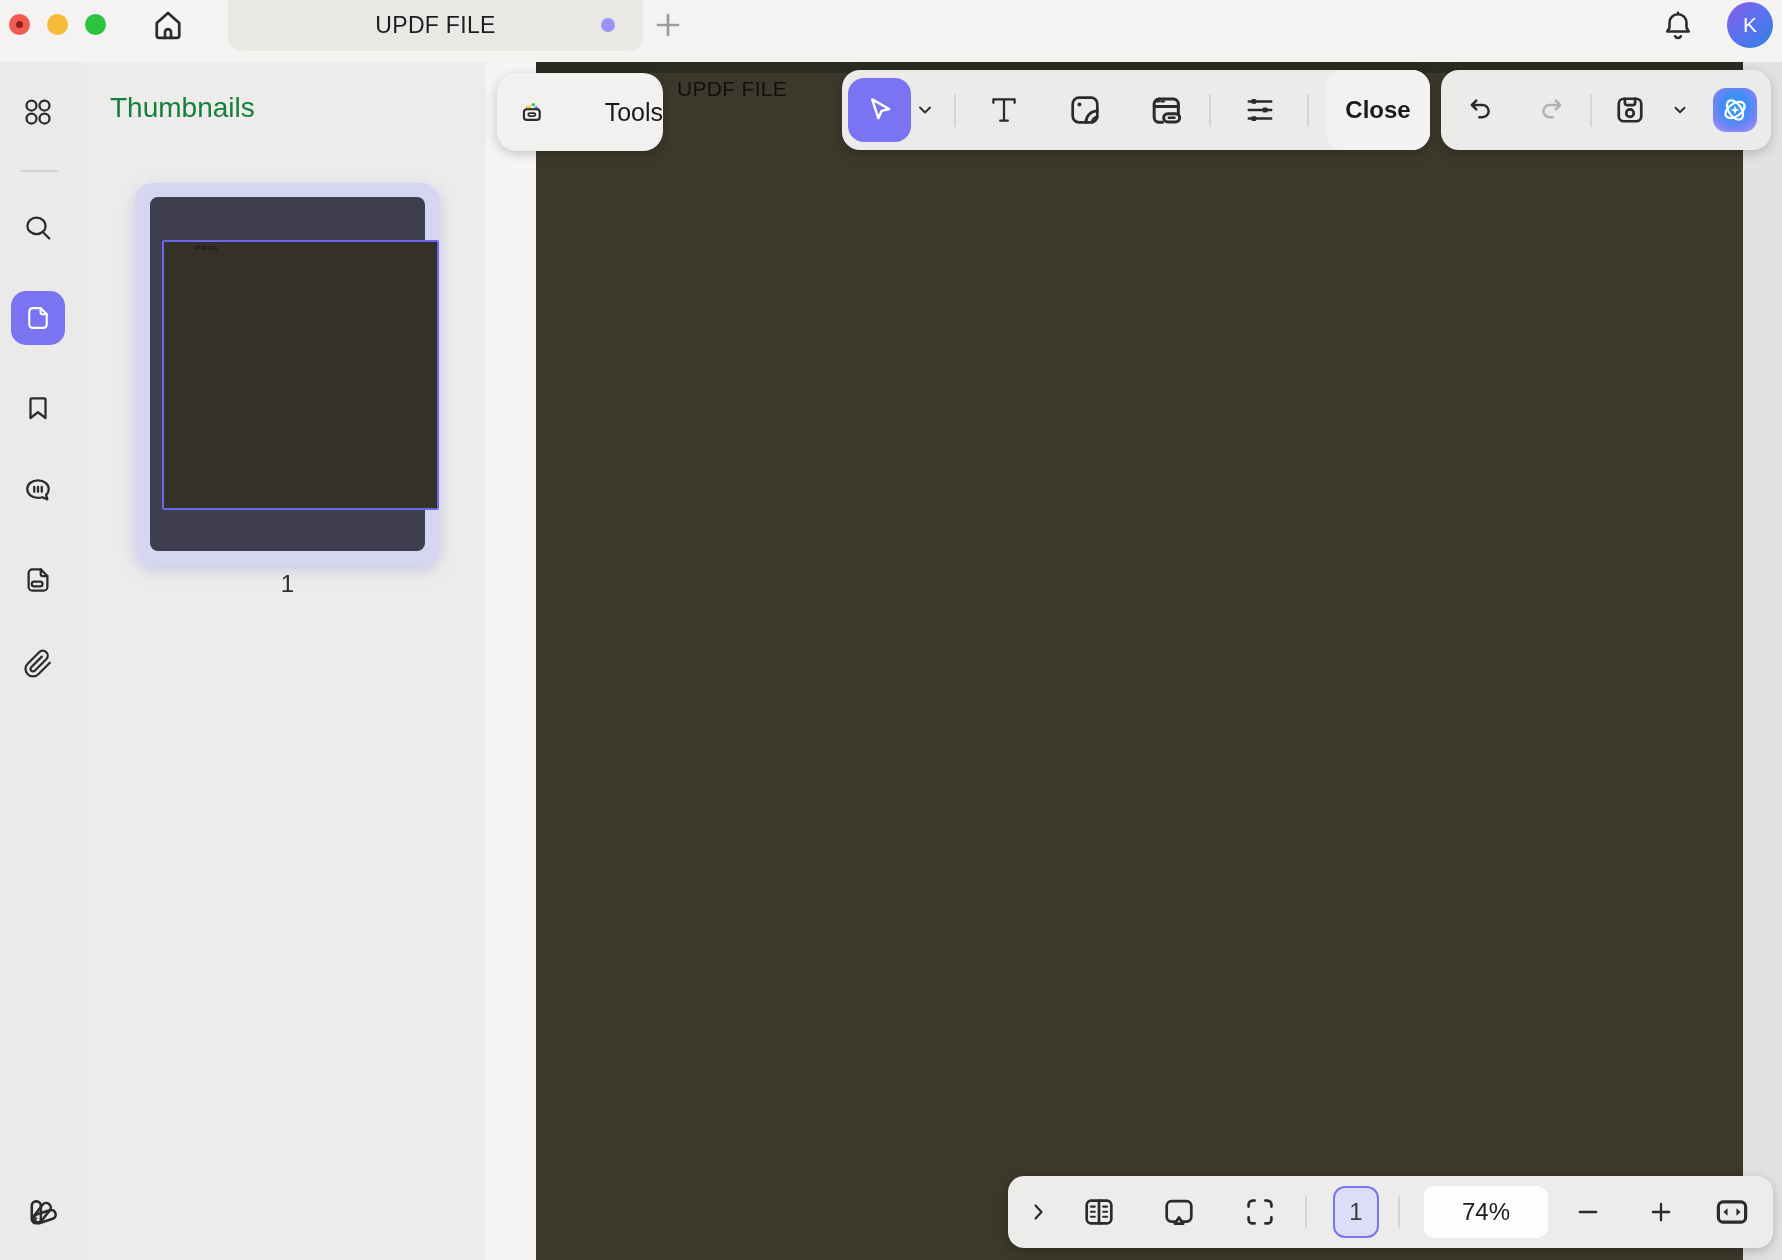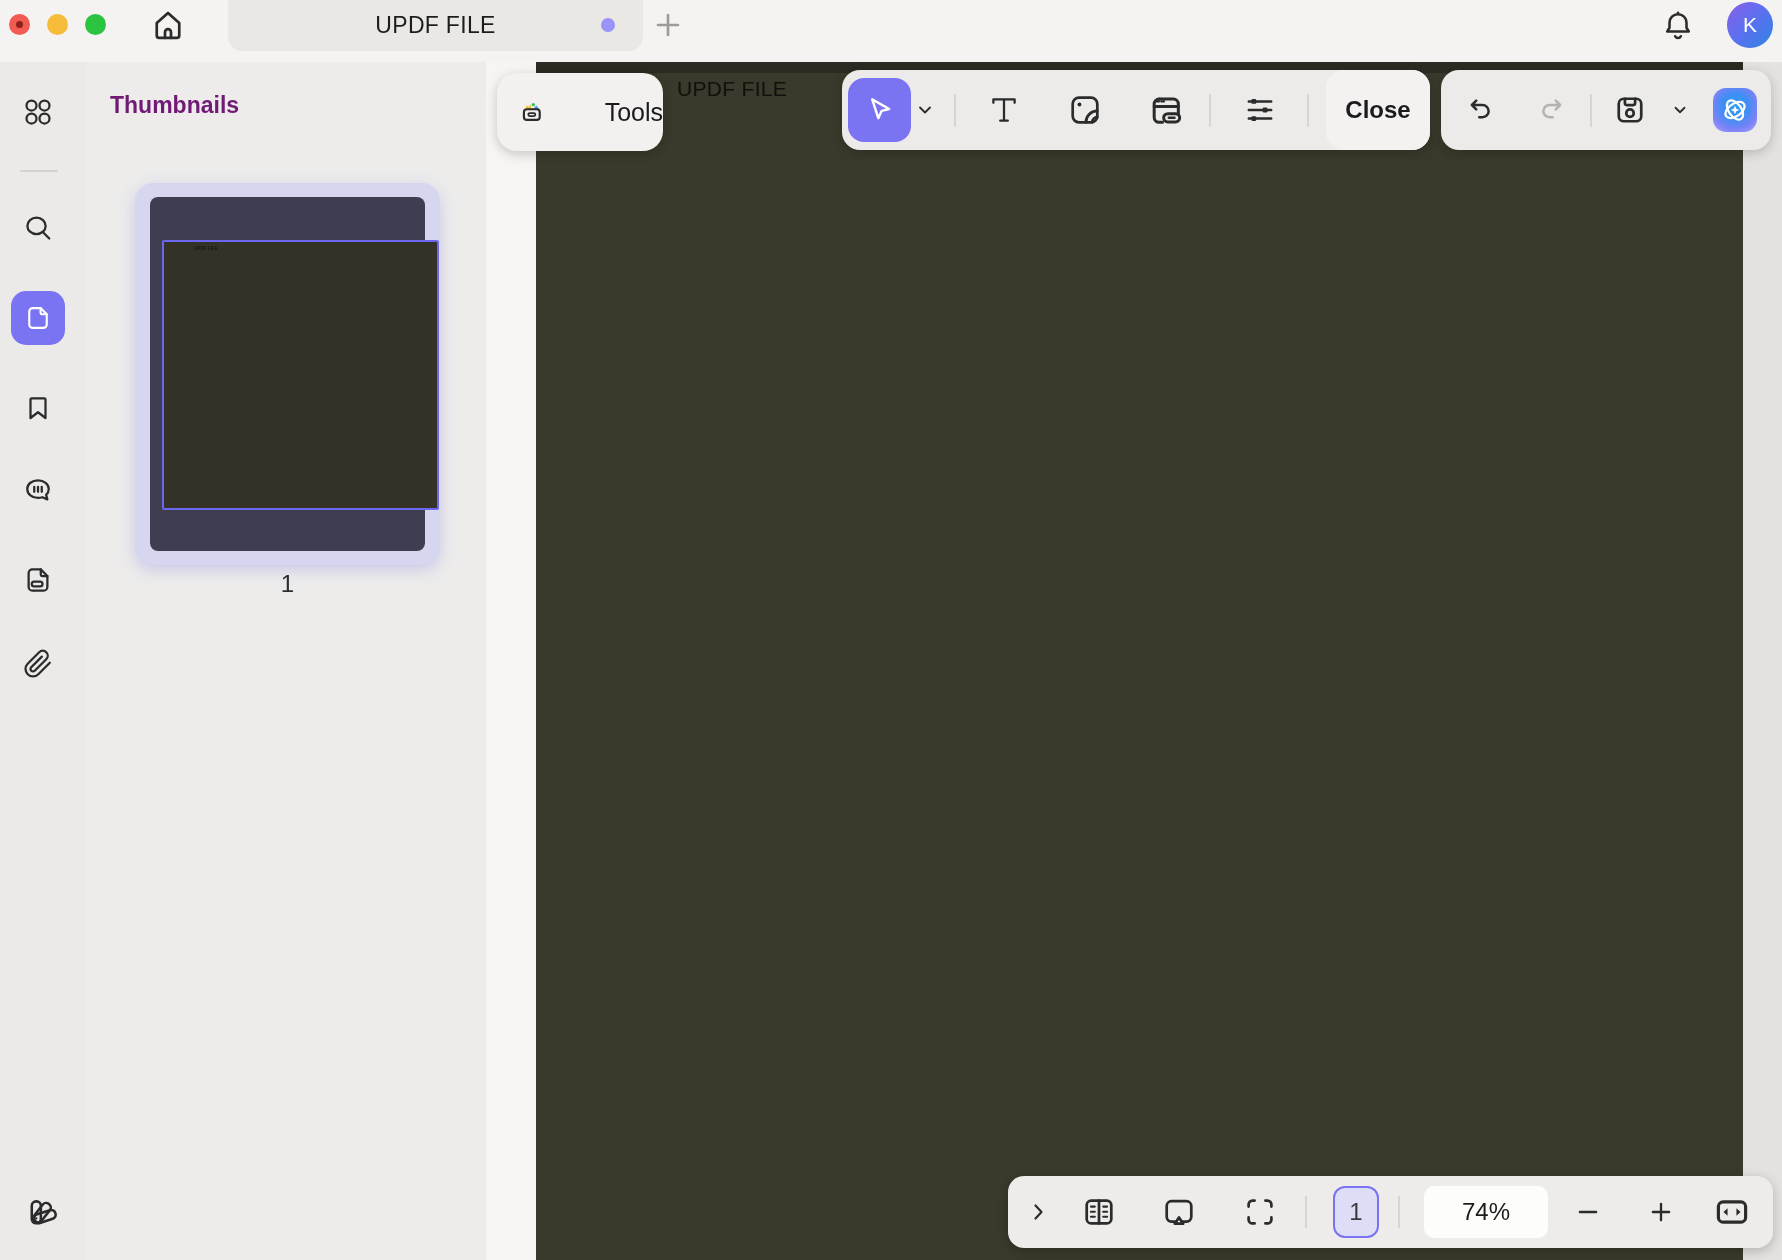--- a/index.html
+++ b/index.html
@@ -35,21 +35,21 @@
   .sidebar{position:absolute;left:0;top:62px;width:86px;height:1198px;background:#ebeae8;border-right:1px solid #dddcda;}
   .sb-item{position:absolute;left:23px;width:30px;height:30px;}
   .sb-divider{position:absolute;left:20px;top:108px;width:38px;height:2px;background:#d4d3d1;border-radius:1px;}
   .sb-active{position:absolute;left:11px;top:229px;width:54px;height:54px;border-radius:15px;background:#7b74f2;
              display:flex;align-items:center;justify-content:center;}
   .sb-active svg{width:28px;height:28px;}
   .sb-active .ic{stroke:#ffffff;}
 
   
   .panel{position:absolute;left:86px;top:62px;width:400px;height:1198px;background:#edeceb;}
-  .panel-title{position:absolute;left:24px;top:30px;font-size:23px;font-weight:700;color:#701a75;}
+  .panel-title{position:absolute;left:24px;top:30px;font-size:28px;font-weight:400;color:#15803d;}
   .thumb-card{position:absolute;left:49px;top:121px;width:305px;height:382px;background:#d7d6f0;border-radius:18px;
               box-shadow:0 5px 16px rgba(110,106,220,.28);}
   .thumb-page{position:absolute;left:15px;top:14px;width:275px;height:354px;background:#3f3e51;border-radius:8px;}
   .thumb-viewport{position:absolute;left:12px;top:43px;width:277px;height:270px;background:#343226;
                   border:2px solid #6c67ef;border-radius:2px;box-sizing:border-box;}
   .thumb-text{position:absolute;left:30px;top:4px;font-size:8px;color:#11110c;transform:scale(.58);transform-origin:left top;white-space:nowrap;}
   .thumb-label{position:absolute;left:49px;top:508px;width:305px;text-align:center;font-size:24px;color:#2c2c2e;}
 
   
   .main{position:absolute;left:486px;top:62px;width:1296px;height:1198px;background:#f6f5f3;}

